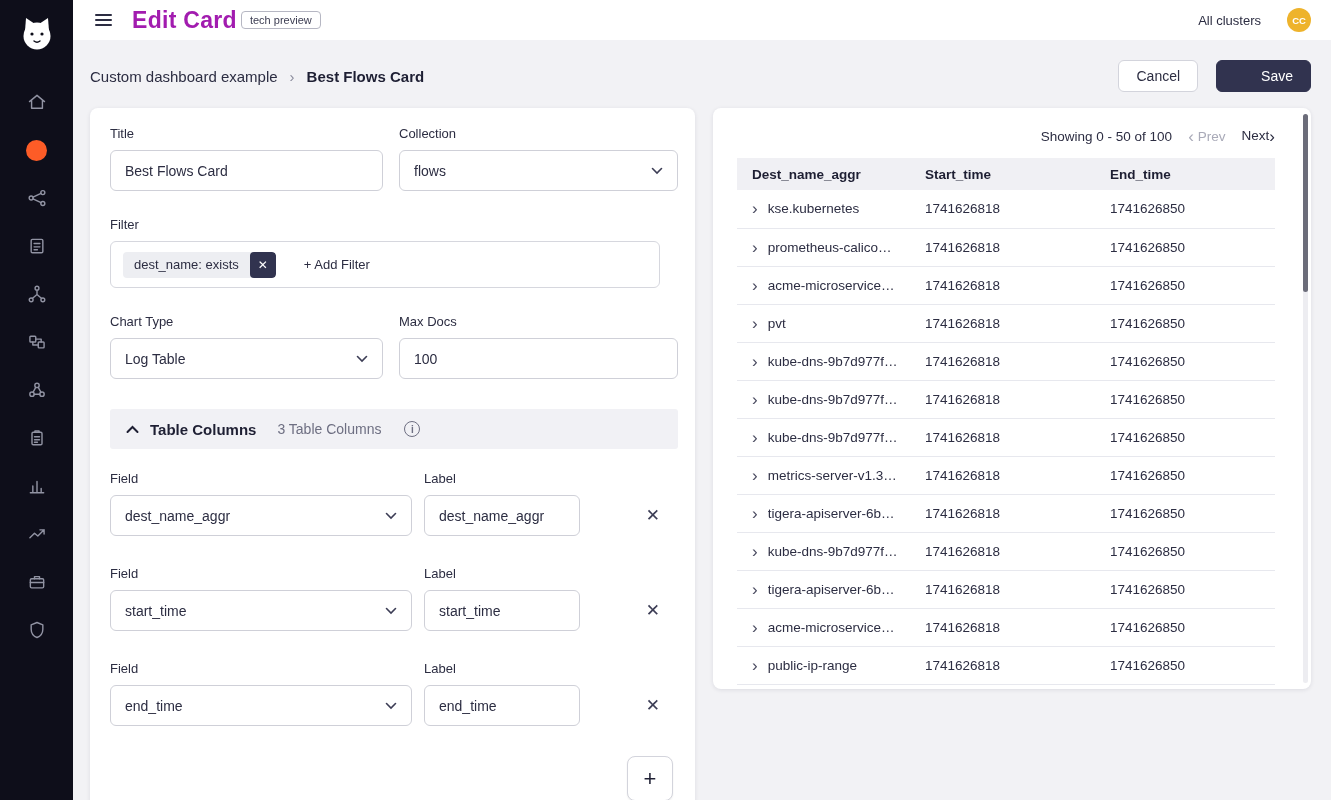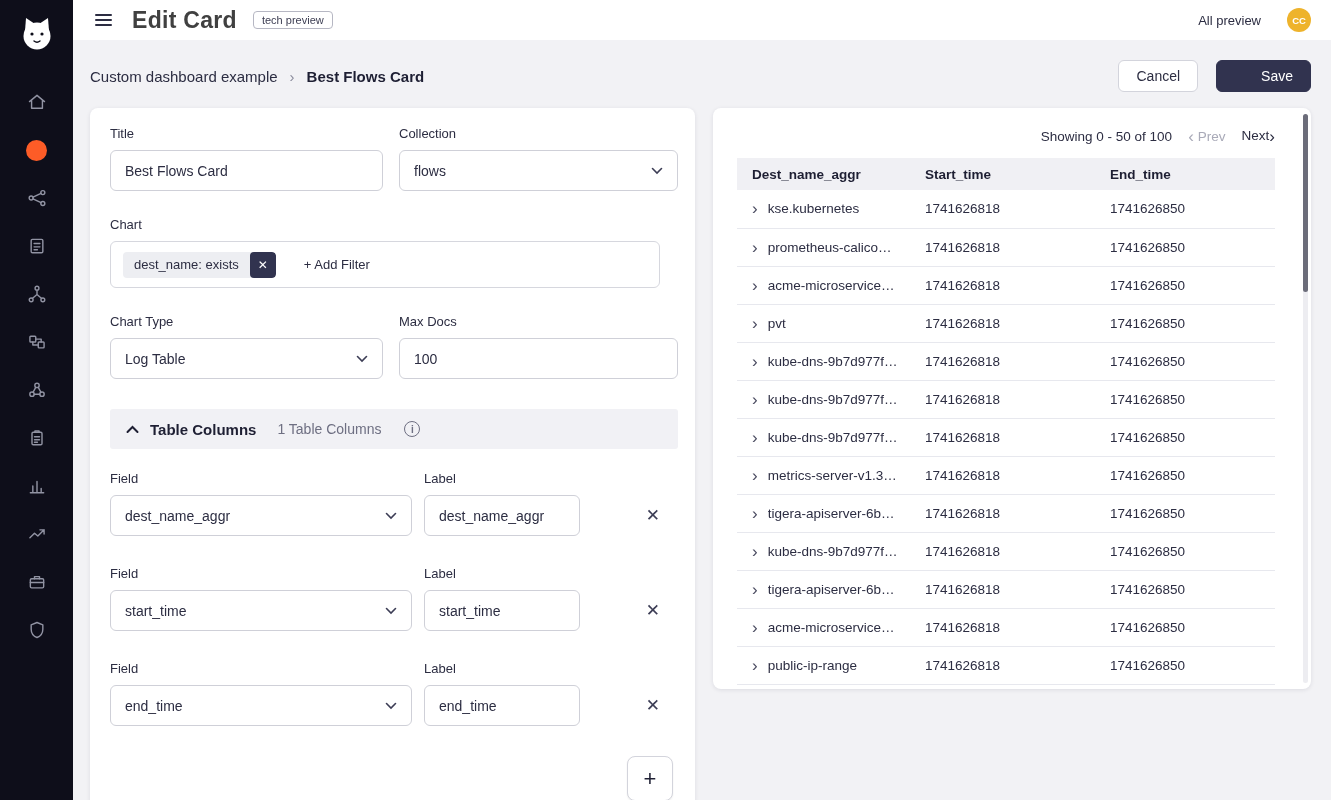--- a/index.html
+++ b/index.html
@@ -22,21 +22,21 @@
   .logo-wrap { width: 44px; height: 48px; display:flex; align-items:center; justify-content:center; margin-bottom: 18px; }
   .nav-item { width: 73px; height: 48px; display:flex; align-items:center; justify-content:center; cursor:pointer; color:#9193a3; }
   .nav-item svg { stroke:#9193a3; fill:none; stroke-width:1.7; stroke-linecap:round; stroke-linejoin:round; }
   .active-dot { width:21px; height:21px; border-radius:50%; background:#fd5c27; }
 
   
   .main { flex:1; display:flex; flex-direction:column; min-width:0; }
   .topbar { height:40px; background:#fff; display:flex; align-items:center; padding:0 20px 0 16px; flex-shrink:0; }
   .hamburger { display:flex; flex-direction:column; gap:3px; padding:6px; cursor:pointer; margin-right:14px; }
   .hamburger span { display:block; width:17px; height:2px; background:#2c2d42; border-radius:1px; }
-  .app-title { font-size:23px; font-weight:bold; color:#404040; letter-spacing:.3px; margin-right:16px; }
+  .app-title { font-size:23px; font-weight:bold; color:#a21caf; letter-spacing:.3px; margin-right:4px; }
   .badge { border:1px solid #b6b7c3; border-radius:4px; padding:2px 8px; font-size:11px; color:#3c3d52; background:#fff; }
   .topbar-right { margin-left:auto; display:flex; align-items:center; gap:26px; }
   .clusters-label { font-size:13px; color:#2c2d42; cursor:pointer; }
   .avatar { width:24px; height:24px; border-radius:50%; background:#eeb32c; color:#fff; font-size:9.5px; font-weight:bold; display:flex; align-items:center; justify-content:center; cursor:pointer; }
 
   
   .content { flex:1; padding:0 20px 0 17px; overflow:hidden; }
   .crumb-row { display:flex; align-items:center; margin:20px 0 16px; }
   .crumb-parent { font-size:15px; color:#2c2d42; cursor:pointer; }
   .crumb-sep { margin:0 12px; color:#8a8b9c; font-size:15px; }
@@ -195,21 +195,21 @@
   <div class="main">
     <header class="topbar">
       <div class="hamburger">
           <span></span>
           <span></span>
           <span></span>
         </div>
       <div class="app-title">Edit Card</div>
       <span class="badge">tech preview</span>
       <div class="topbar-right">
-        <span class="clusters-label">All preview</span>
+        <span class="clusters-label">All clusters</span>
         <div class="avatar">CC</div>
       </div>
     </header>
 
     <div class="content">
       <div class="crumb-row">
         <span class="crumb-parent">Custom dashboard example</span>
         <span class="crumb-sep">›</span>
         <span class="crumb-current">Best Flows Card</span>
         <div class="crumb-actions">
@@ -231,21 +231,21 @@
               <div class="select">
                 <span>flows</span>
                 <svg width="12" height="8" viewBox="0 0 12 8">
                     <polyline points="1.5,1.5 6,6 10.5,1.5" fill="none" stroke="#3c3d55" stroke-width="1.6" stroke-linecap="round"></polyline>
                   </svg>
               </div>
             </div>
           </div>
 
           <div style="margin-bottom:26px;">
-            <span class="fld">Chart</span>
+            <span class="fld">Filter</span>
             <div class="filter-box">
               <div class="chip">
                 <span class="chip-text">dest_name: exists</span>
                 <button class="chip-x">✕</button>
               </div>
               <span class="add-filter">+ Add Filter</span>
             </div>
           </div>
 
           <div class="form-row" style="margin-bottom:30px;">
@@ -262,21 +262,21 @@
               <span class="fld">Max Docs</span>
               <input class="input" value="100" style="">
             </div>
           </div>
 
           <div class="tc-header">
             <svg width="13" height="9" viewBox="0 0 13 9">
                 <polyline points="1.5,7 6.5,2 11.5,7" fill="none" stroke="#1e1f33" stroke-width="2" stroke-linecap="round"></polyline>
               </svg>
             <span class="tc-title">Table Columns</span>
-            <span class="tc-count">1 Table Columns</span>
+            <span class="tc-count">3 Table Columns</span>
             <span class="info-icon">i</span>
           </div>
 
           <div>
 
               <div class="col-group">
                 <div class="col-field">
                   <span class="fld">Field</span>
                   <div class="select">
                     <span>dest_name_aggr</span>

